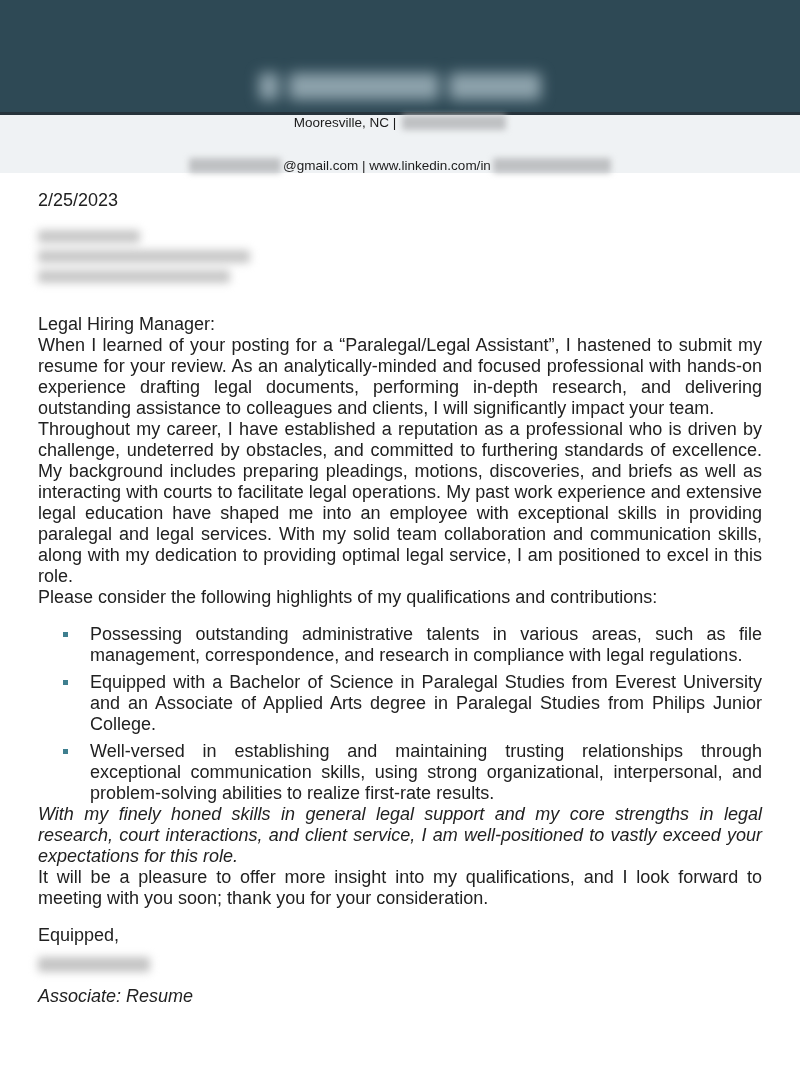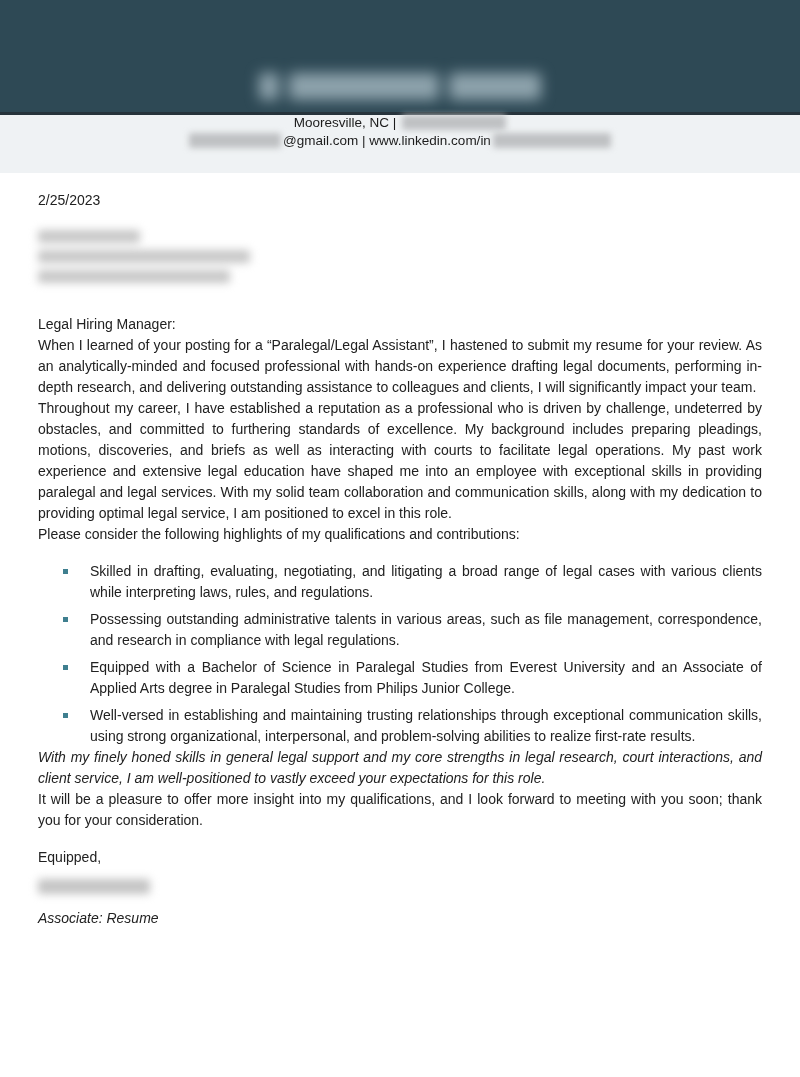--- a/index.html
+++ b/index.html
@@ -26,36 +26,36 @@
   }
   .name-blob { background:#9fb3bc; opacity:.85; border-radius:4px; height:27px; }
   .name-blob.b1 { width:20px; }
   .name-blob.b2 { width:150px; }
   .name-blob.b3 { width:92px; }
 
   
   .contact-band {
     height:58px;
     background:#eff2f4;
-    display:flex; flex-direction:column; justify-content:flex-start; align-items:center;
-    gap:3px;
+    display:flex; flex-direction:column; justify-content:space-between; align-items:center;
+    gap:21px;
     font-size:13.5px; color:#1c1c1c;
   }
   .contact-line { display:flex; align-items:center; white-space:pre; }
   .redact-bar {
     display:inline-block; height:15px;
     background:#bfc1c3; border-radius:2px;
     filter:blur(3px);
   }
   .redact-phone { width:104px; margin-left:6px; }
   .redact-email { width:92px; margin-right:2px; }
   .redact-linkedin { width:118px; margin-left:2px; }
 
   
-  .letter-body { padding:0 38px; font-size:14px; line-height:21px; }
+  .letter-body { padding:0 38px; font-size:18px; line-height:21px; }
   .date-line { margin-top:17px; }
   .address-redacted { margin-top:19px; display:flex; flex-direction:column; gap:7px; filter:blur(4px); }
   .addr-bar { height:13px; background:#c7c7c7; border-radius:2px; }
   .addr-bar.a1 { width:102px; }
   .addr-bar.a2 { width:212px; }
   .addr-bar.a3 { width:192px; }
   .salutation { margin-top:31px; }
   p.para { margin:0; text-align:justify; }
   .p1 { margin-top:17px; }
   .p2 { margin-top:21px; }
@@ -118,21 +118,20 @@
     </div>
 
     <div class="salutation">Legal Hiring Manager:</div>
 
     <p class="para p1">When I learned of your posting for a “Paralegal/Legal Assistant”, I hastened to submit my resume for your review. As an analytically-minded and focused professional with hands-on experience drafting legal documents, performing in-depth research, and delivering outstanding assistance to colleagues and clients, I will significantly impact your team.</p>
     <p class="para p2">Throughout my career, I have established a reputation as a professional who is driven by challenge, undeterred by obstacles, and committed to furthering standards of excellence. My background includes preparing pleadings, motions, discoveries, and briefs as well as interacting with courts to facilitate legal operations. My past work experience and extensive legal education have shaped me into an employee with exceptional skills in providing paralegal and legal services. With my solid team collaboration and communication skills, along with my dedication to providing optimal legal service, I am positioned to excel in this role.</p>
 
     <p class="para highlights-intro">Please consider the following highlights of my qualifications and contributions:</p>
 
     <ul class="highlights">
-      <li>Skilled in drafting, evaluating, negotiating, and litigating a broad range of legal cases with various clients while interpreting laws, rules, and regulations.</li>
       <li>Possessing outstanding administrative talents in various areas, such as file management, correspondence, and research in compliance with legal regulations.</li>
       <li>Equipped with a Bachelor of Science in Paralegal Studies from Everest University and an Associate of Applied Arts degree in Paralegal Studies from Philips Junior College.</li>
       <li>Well-versed in establishing and maintaining trusting relationships through exceptional communication skills, using strong organizational, interpersonal, and problem-solving abilities to realize first-rate results.</li>
     </ul>
 
     <p class="para close1">With my finely honed skills in general legal support and my core strengths in legal research, court interactions, and client service, I am well-positioned to vastly exceed your expectations for this role.</p>
     <p class="para close2">It will be a pleasure to offer more insight into my qualifications, and I look forward to meeting with you soon; thank you for your consideration.</p>
 
     <div class="signoff">Equipped,</div>
 

